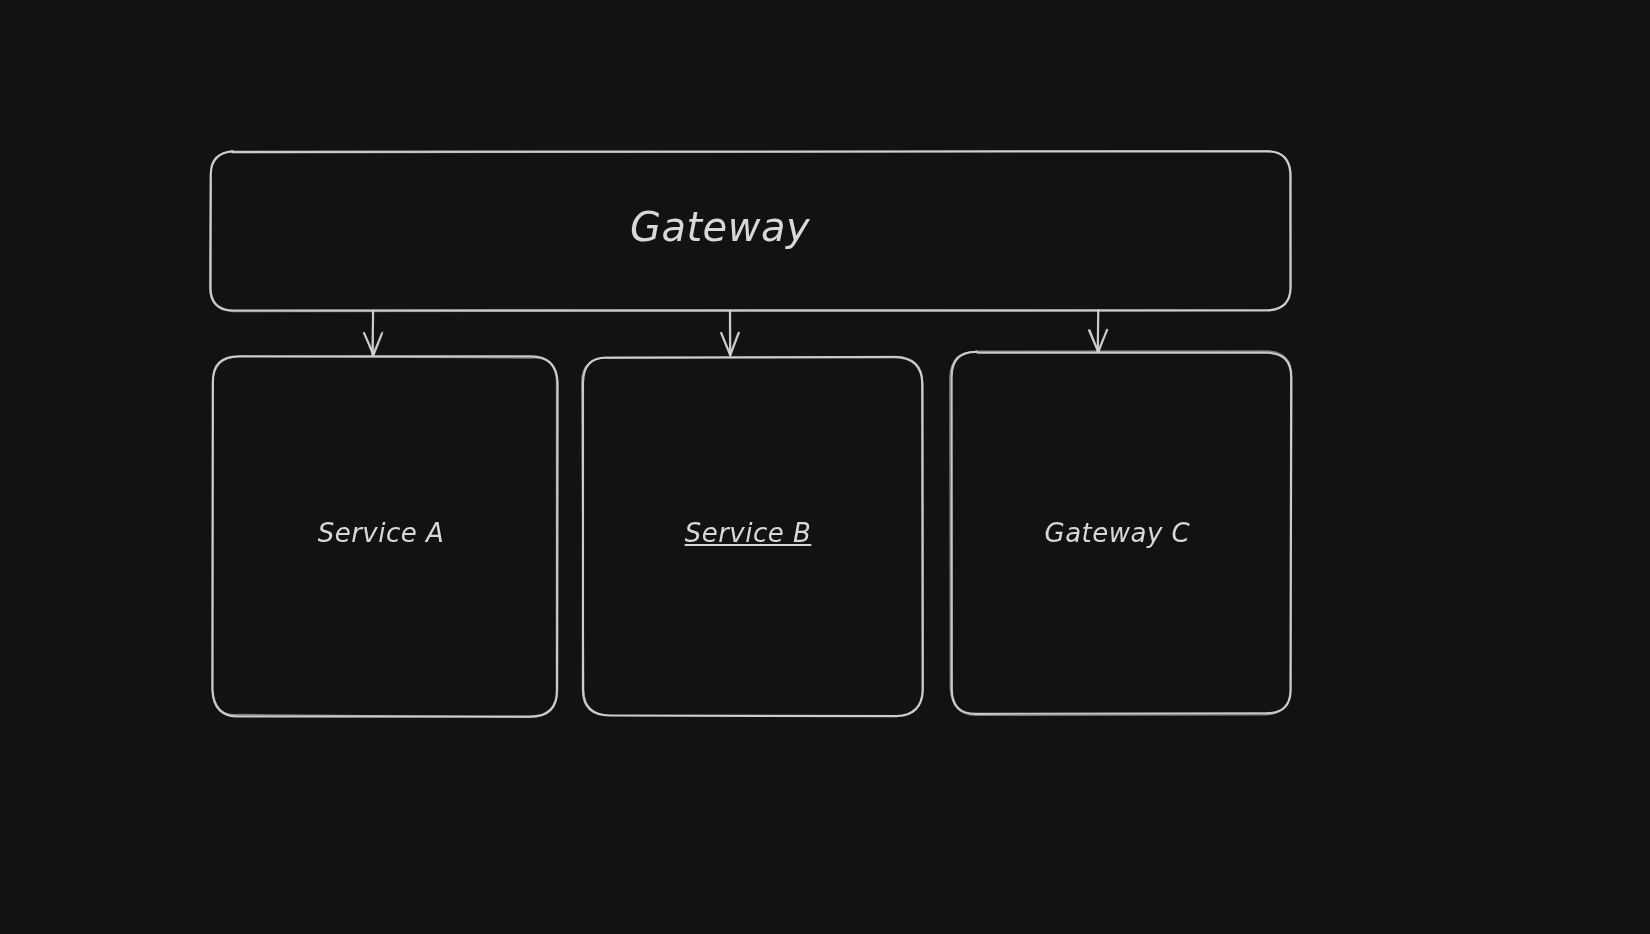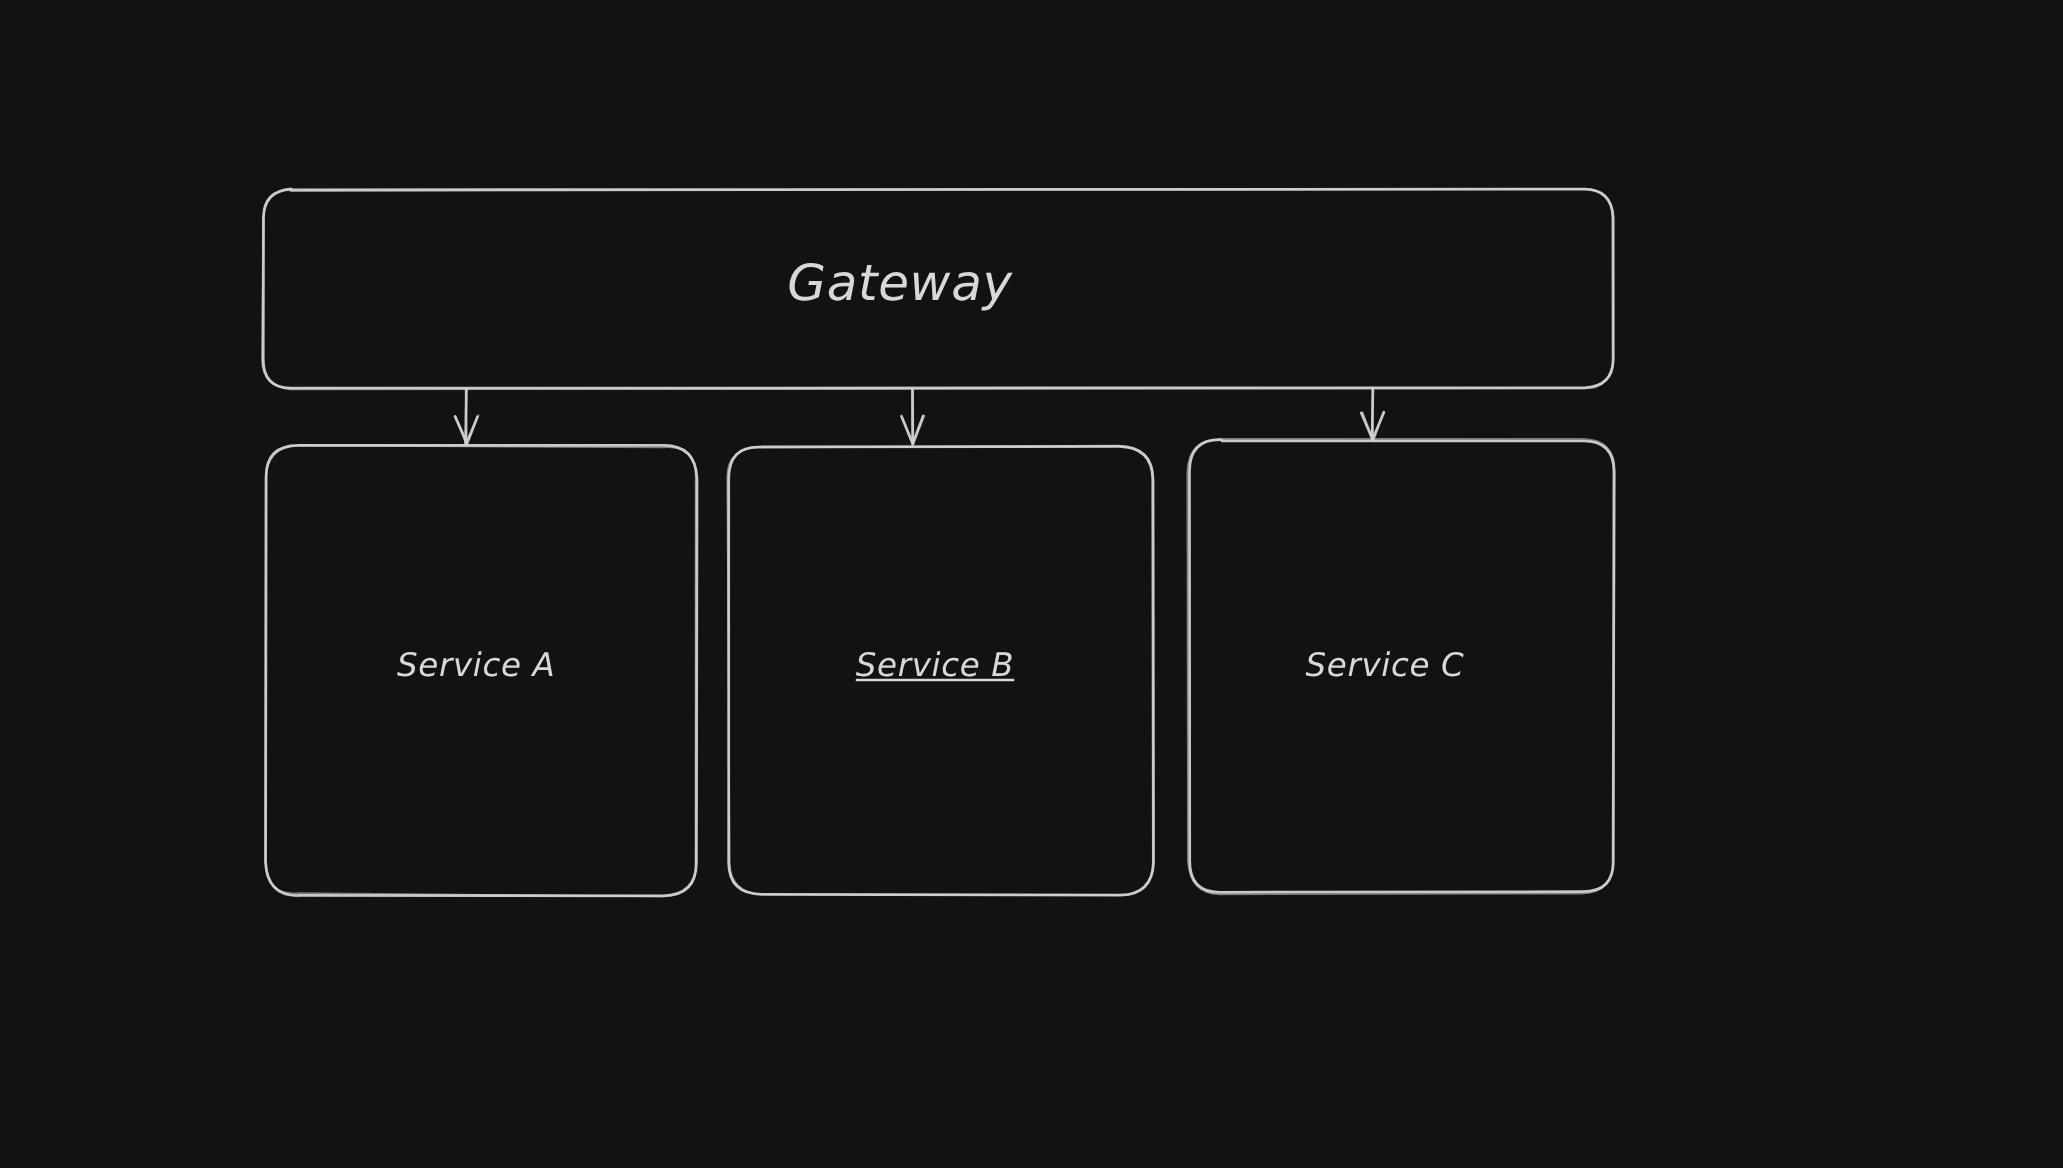--- a/index.html
+++ b/index.html
@@ -94,15 +94,15 @@
         </g>
       </g>
   </svg>
 
   <div class="node-label gateway-label" style="font-size: 40px; left: 629.898px; top: 205px;">Gateway</div>
 
   <div class="node-label service-label" style="font-size: 26px; left: 317.672px; top: 518px; font-style: italic;">Service A</div>
 
   <div class="node-label service-label" style="font-size: 26px; left: 684.648px; top: 518px; text-decoration: underline;">Service B</div>
 
-  <div class="node-label service-label" style="font-size: 26px; left: 1044.49px; top: 518px;">Service C</div>
+  <div class="node-label service-label" style="font-size: 26px; left: 1044.49px; top: 518px;">Gateway C</div>
 
 </div>
 
 </body></html>

